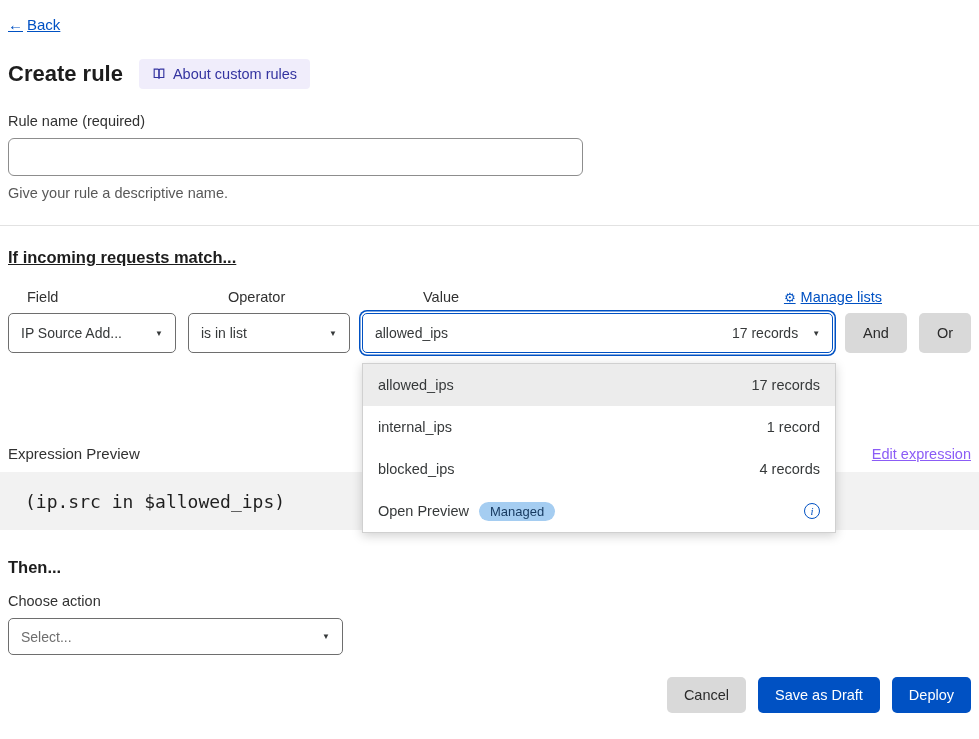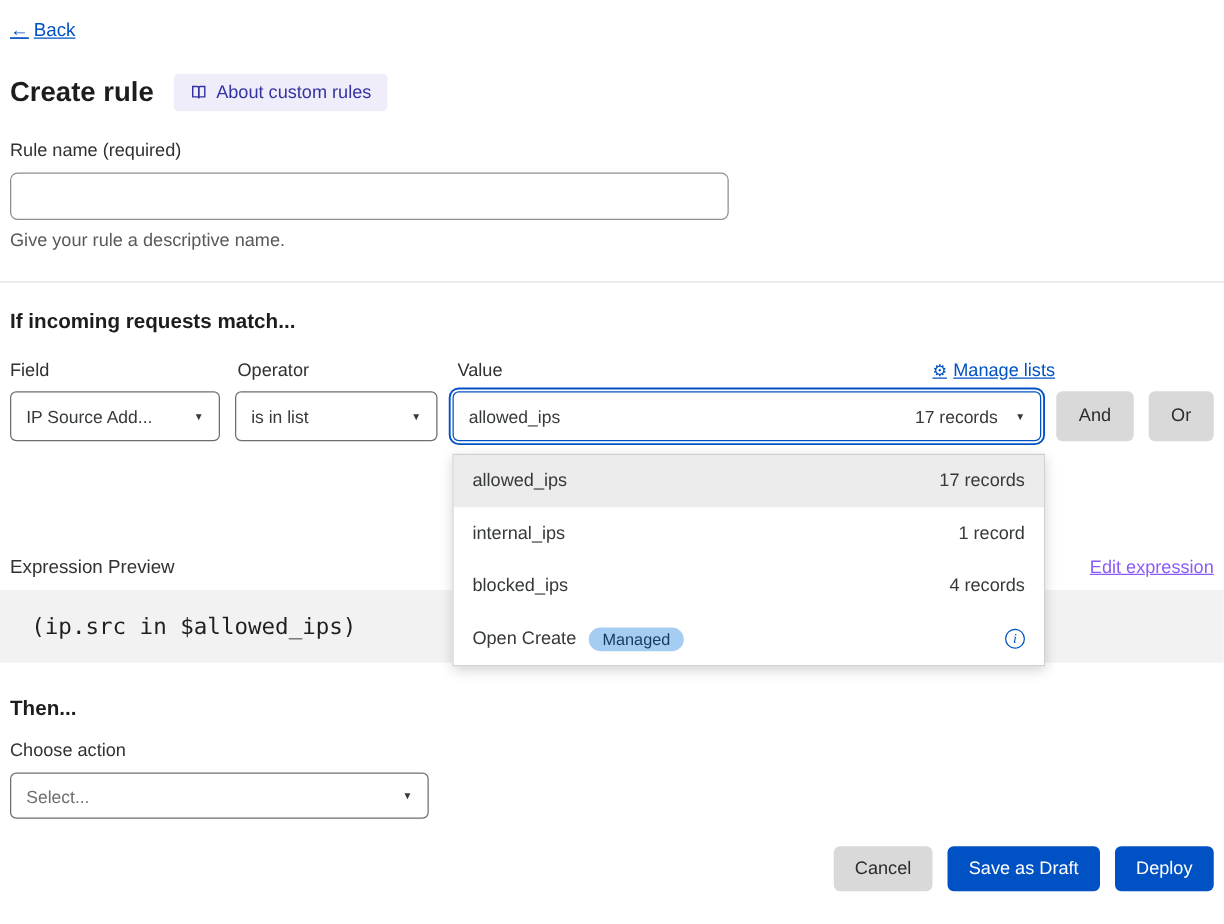--- a/index.html
+++ b/index.html
@@ -31,28 +31,28 @@
   .field-label { display: block; font-size: 14.5px; color: #313131; margin-top: 24px; }
   .rule-name-input {
     margin-top: 9px; width: 575px; height: 38px;
     border: 1px solid #8d8d8d; border-radius: 6px; padding: 0 12px;
     font-size: 14px; font-family: inherit; color: #313131; outline: none;
   }
   .help-text { margin-top: 9px; font-size: 14.5px; color: #595959; }
 
   .divider { border: none; border-top: 1px solid #e2e2e2; margin: 24px -8px 0 -8px; }
 
-  .section-heading { font-size: 16.5px; font-weight: bold; color: #1d1d1d; margin-top: 22px; }
+  .section-heading { font-size: 16.5px; font-weight: bold; color: #1d1d1d; margin-top: 22px; text-decoration: underline; }
 
   
   .labels-row { display: flex; gap: 12px; margin-top: 22px; align-items: flex-end; }
   .col-field { width: 170px; }
   .col-operator { width: 164px; }
   .col-value { width: 478px; display: flex; justify-content: space-between; align-items: flex-end; }
-  .cell-label { font-size: 14.5px; color: #313131; }
+  .cell-label { font-size: 14.5px; color: #313131; margin-left: 19px; }
   .manage-lists {
     display: inline-flex; align-items: center; gap: 5px;
     color: #0051c3; font-size: 14.5px; text-decoration: underline; cursor: pointer;
   }
   .gear-icon { font-size: 13px; text-decoration: none; color: #0051c3; }
 
   .controls-row { display: flex; gap: 12px; margin-top: 8px; align-items: flex-start; }
   .select {
     height: 40px; border: 1px solid #6e6e6e; border-radius: 5px;
     display: flex; align-items: center; justify-content: space-between;
@@ -193,21 +193,21 @@
         <div class="menu-item">
           <span>internal_ips</span>
           <span>1 record</span>
         </div>
         <div class="menu-item">
           <span>blocked_ips</span>
           <span>4 records</span>
         </div>
         <div class="menu-item">
           <span class="item-left">
-            <span>Open Create</span>
+            <span>Open Preview</span>
             <span class="managed-badge">Managed</span>
           </span>
           <span class="info-icon">i</span>
         </div>
       </div>
     </div>
 
     <button class="btn btn-gray">And</button>
     <button class="btn btn-gray">Or</button>
   </div>

